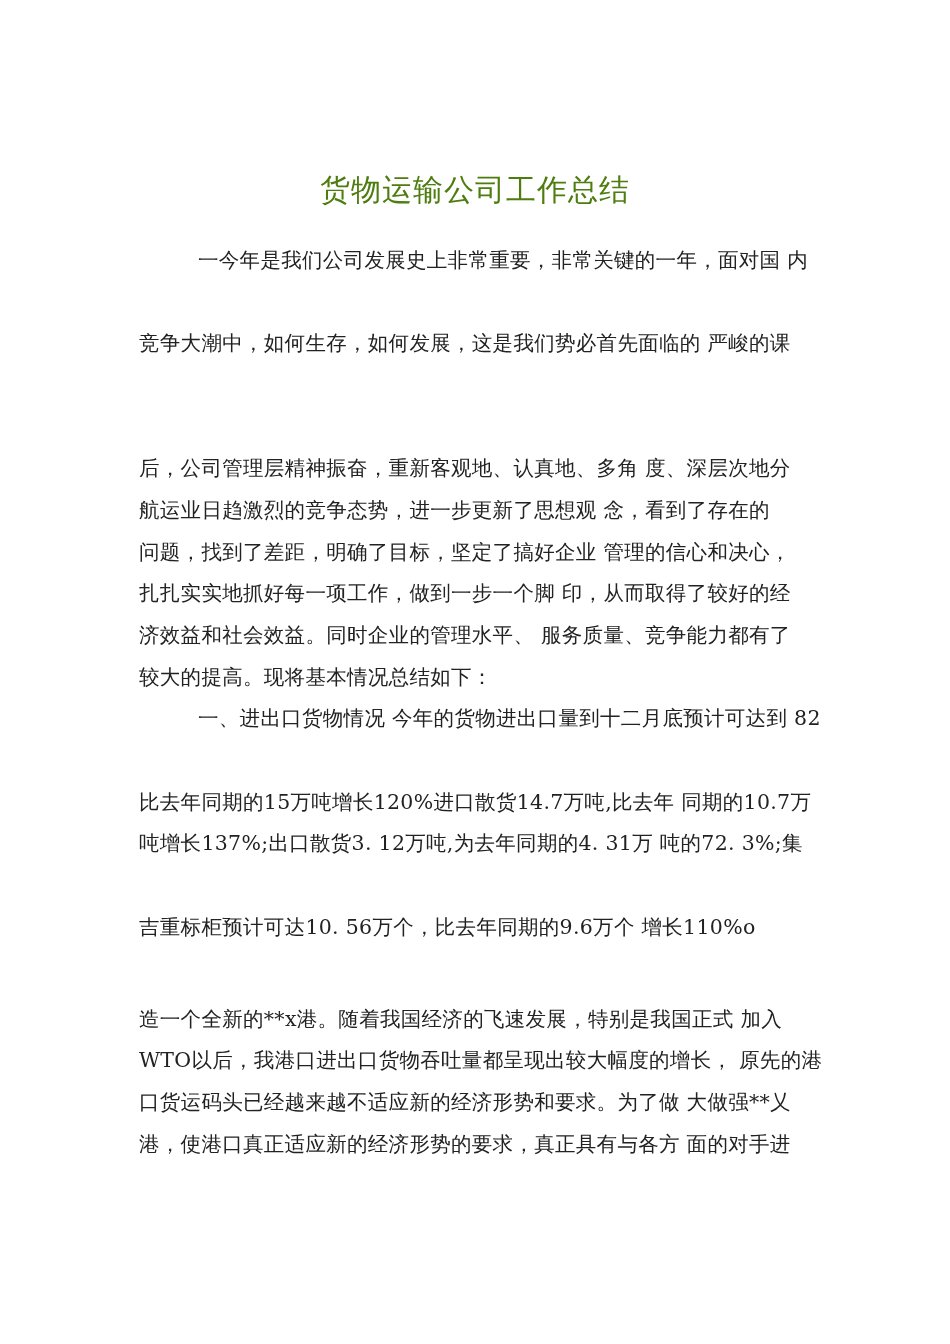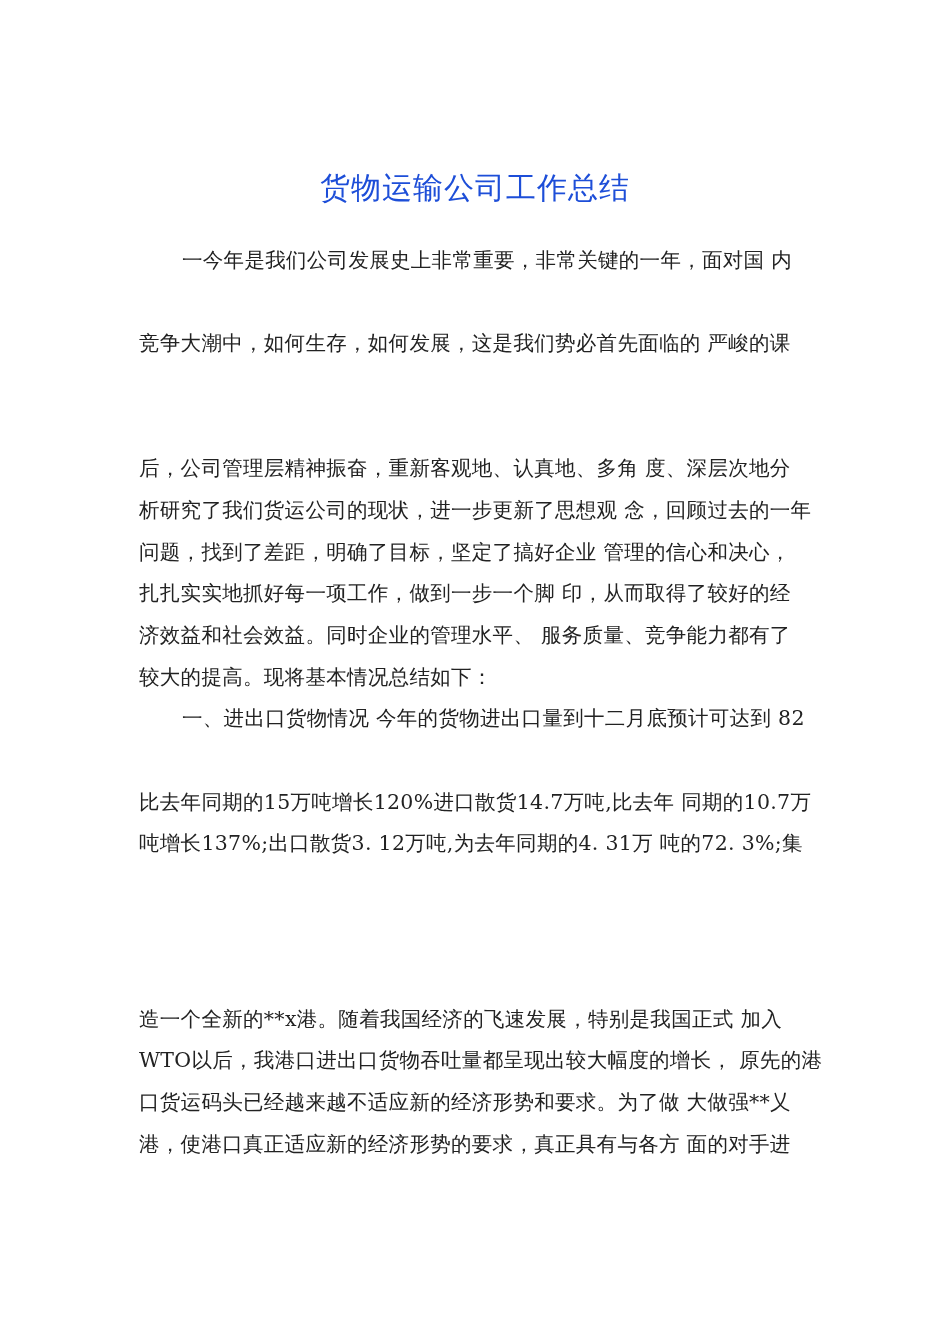--- a/index.html
+++ b/index.html
@@ -1,43 +1,44 @@
 <!DOCTYPE html>
 <html><head>
 <meta charset="utf-8">
 <style>
   html, body { margin: 0; padding: 0; background: #ffffff; }
   body { width: 950px; height: 1344px; position: relative; overflow: hidden; }
   .page { position: absolute; left: 0; top: 0; width: 950px; height: 1344px; background: #fff; }
   .title {
     position: absolute; left: 0; width: 950px; top: 170px; text-align: center;
-    font-family: Liberation Mono, monospace;
-    font-size: 30px; color: #1d4ed8; letter-spacing: 1px; line-height: 40px;
+    font-family: Liberation Serif, serif;
+    font-size: 30px; color: #4d7c0f; letter-spacing: 1px; line-height: 40px;
   }
   .line {
     position: absolute; left: 139px; width: 680px; white-space: nowrap;
     font-family: "DejaVu Serif", "Liberation Serif", serif;
     font-size: 20.5px; color: #222; line-height: 30px; letter-spacing: 0.3px;
   }
-  .indent { left: 182px; }
+  .indent { left: 198px; }
 </style>
 </head>
 <body>
 
 <div class="page">
   <div class="title">货物运输公司工作总结</div>
 
   <div class="line indent" style="top:245px">一今年是我们公司发展史上非常重要，非常关键的一年，面对国 内</div>
   <div class="line" style="top:328px">竞争大潮中，如何生存，如何发展，这是我们势必首先面临的 严峻的课</div>
   <div class="line" style="top:453px">后，公司管理层精神振奋，重新客观地、认真地、多角 度、深层次地分</div>
-  <div class="line" style="top:495px">析研究了我们货运公司的现状，进一步更新了思想观 念，回顾过去的一年</div>
+  <div class="line" style="top:495px">航运业日趋激烈的竞争态势，进一步更新了思想观 念，看到了存在的</div>
   <div class="line" style="top:537px">问题，找到了差距，明确了目标，坚定了搞好企业 管理的信心和决心，</div>
   <div class="line" style="top:578px">扎扎实实地抓好每一项工作，做到一步一个脚 印，从而取得了较好的经</div>
   <div class="line" style="top:620px">济效益和社会效益。同时企业的管理水平、 服务质量、竞争能力都有了</div>
   <div class="line" style="top:662px">较大的提高。现将基本情况总结如下：</div>
   <div class="line indent" style="top:703px">一、进出口货物情况 今年的货物进出口量到十二月底预计可达到 82</div>
   <div class="line" style="top:787px">比去年同期的15万吨增长120%进口散货14.7万吨,比去年 同期的10.7万</div>
   <div class="line" style="top:828px">吨增长137%;出口散货3. 12万吨,为去年同期的4. 31万 吨的72. 3%;集</div>
+  <div class="line" style="top:912px">吉重标柜预计可达10. 56万个，比去年同期的9.6万个 增长110%o</div>
   <div class="line" style="top:1004px">造一个全新的**x港。随着我国经济的飞速发展，特别是我国正式 加入</div>
   <div class="line" style="top:1045px">WTO以后，我港口进出口货物吞吐量都呈现出较大幅度的增长，  原先的港</div>
   <div class="line" style="top:1087px">口货运码头已经越来越不适应新的经济形势和要求。为了做 大做强**乂</div>
   <div class="line" style="top:1129px">港，使港口真正适应新的经济形势的要求，真正具有与各方 面的对手进</div>
 </div>
 
 </body></html>

